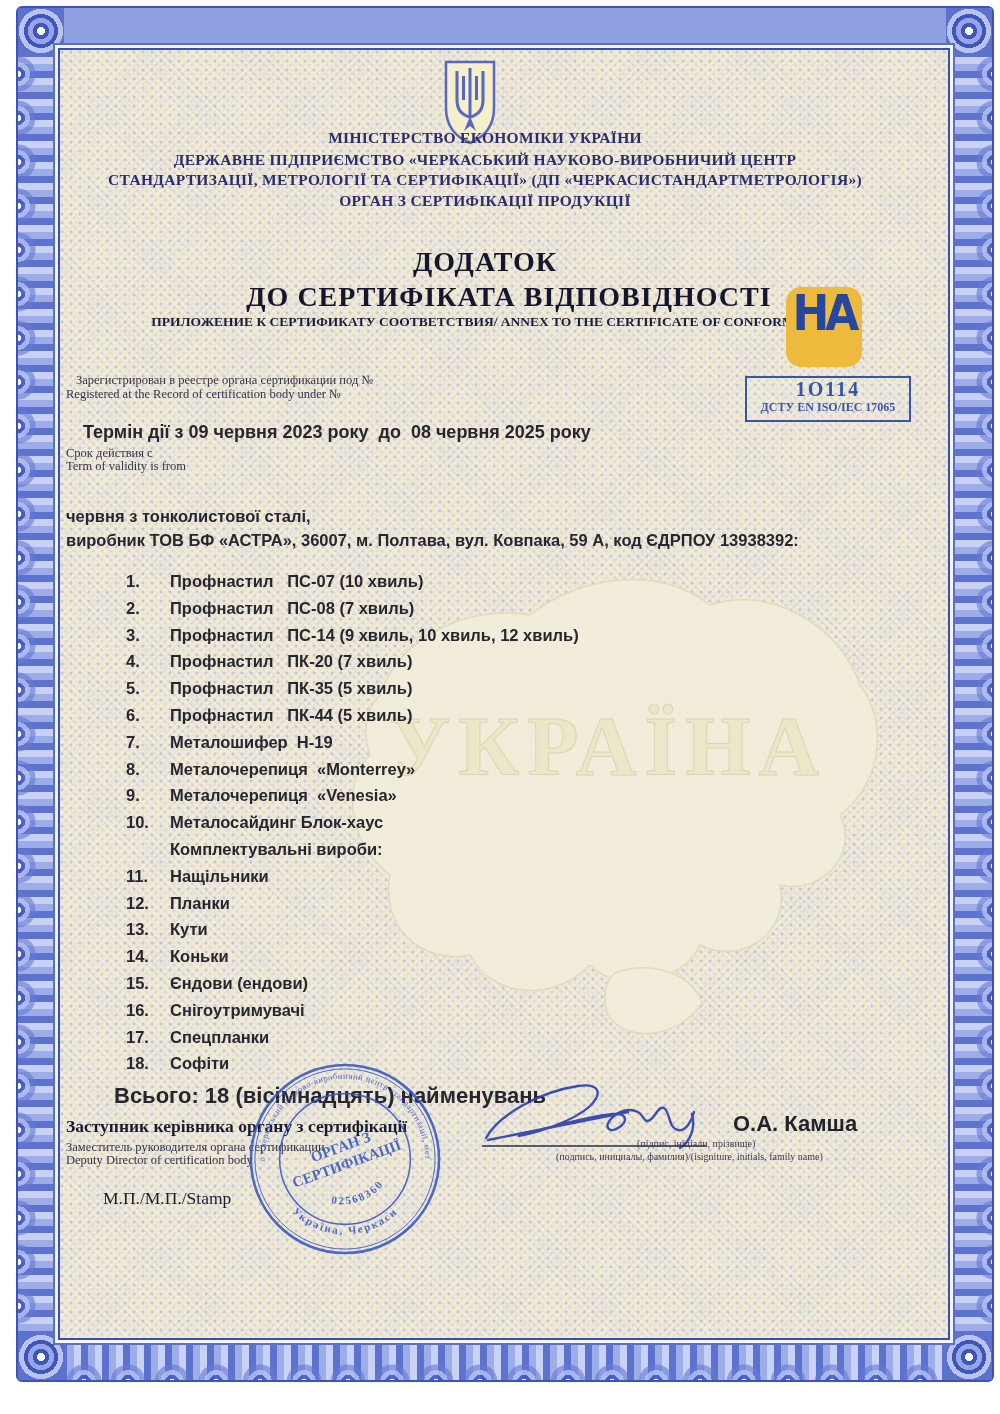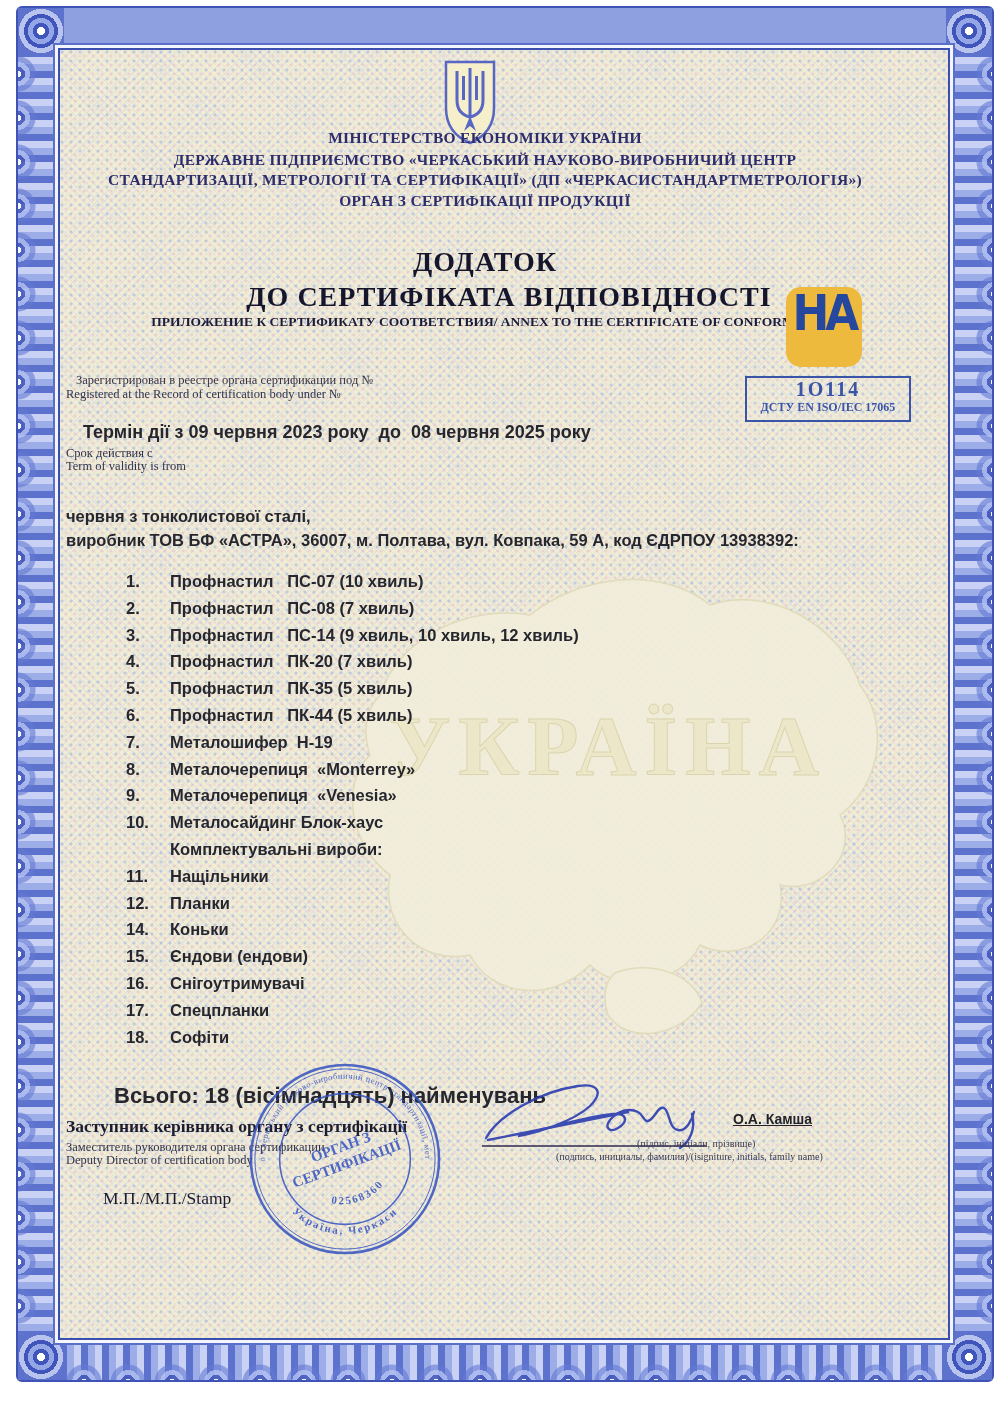--- a/index.html
+++ b/index.html
@@ -62,21 +62,21 @@
   .ltext{position:absolute;left:170px;font-family:"Liberation Sans", sans-serif;font-weight:bold;font-size:16.5px;color:#26262e;white-space:pre;}
   .total{left:114px;top:1083px;font-size:22px;}
   .role-main{font-weight:bold;color:#1c1c30;font-size:17.5px;}
   .naau{left:786px;top:287px;width:76px;height:80px;background:#edba3e;border-radius:15px;
         display:flex;align-items:flex-start;justify-content:center;}
   .naau-glyph{font-family:"DejaVu Sans", sans-serif;font-weight:bold;font-size:44px;color:#26479e;letter-spacing:-4px;transform:scaleY(1.15);}
   .accr-box{left:745px;top:376px;width:162px;height:42px;border:2px solid #3a55a8;text-align:center;color:#3a55a8;background:rgba(255,255,255,.05);}
   .accr-num{font-size:20px;font-weight:bold;letter-spacing:2px;line-height:22px;}
   .accr-std{font-size:12px;font-weight:bold;line-height:14px;}
   .mp{font-size:17.5px;color:#1c1c30;}
-  .name{font-size:14px;color:#222228;text-decoration:underline;}
+  .name{font-size:22px;color:#222228;}
   .hint{font-size:10px;color:#3a3a52;}
   svg text{font-family:"Liberation Serif", serif;}
 </style>
 </head>
 <body>
 
 <div class="page">
 
   <div class="frame">
     <div class="band h top"></div>
@@ -144,20 +144,21 @@
     <div class="lrow"><span class="lnum">4.</span><span class="ltext">Профнастил   ПК-20 (7 хвиль)</span></div>
     <div class="lrow"><span class="lnum">5.</span><span class="ltext">Профнастил   ПК-35 (5 хвиль)</span></div>
     <div class="lrow"><span class="lnum">6.</span><span class="ltext">Профнастил   ПК-44 (5 хвиль)</span></div>
     <div class="lrow"><span class="lnum">7.</span><span class="ltext">Металошифер  Н-19</span></div>
     <div class="lrow"><span class="lnum">8.</span><span class="ltext">Металочерепиця  «Monterrey»</span></div>
     <div class="lrow"><span class="lnum">9.</span><span class="ltext">Металочерепиця  «Venesia»</span></div>
     <div class="lrow"><span class="lnum">10.</span><span class="ltext">Металосайдинг Блок-хаус</span></div>
     <div class="lrow"><span class="ltext">Комплектувальні вироби:</span></div>
     <div class="lrow"><span class="lnum">11.</span><span class="ltext">Нащільники</span></div>
     <div class="lrow"><span class="lnum">12.</span><span class="ltext">Планки</span></div>
+    <div class="lrow"><span class="lnum">13.</span><span class="ltext">Кути</span></div>
     <div class="lrow"><span class="lnum">14.</span><span class="ltext">Коньки</span></div>
     <div class="lrow"><span class="lnum">15.</span><span class="ltext">Єндови (ендови)</span></div>
     <div class="lrow"><span class="lnum">16.</span><span class="ltext">Снігоутримувачі</span></div>
     <div class="lrow"><span class="lnum">17.</span><span class="ltext">Спецпланки</span></div>
     <div class="lrow"><span class="lnum">18.</span><span class="ltext">Софіти</span></div>
   </div>
 
   <div class="abs sans-b total">Всього: 18 (вісімнадцять) найменувань</div>
 
   <div class="abs role-main" style="left:66px;top:1116px;">Заступник керівника органу з сертифікації</div>

